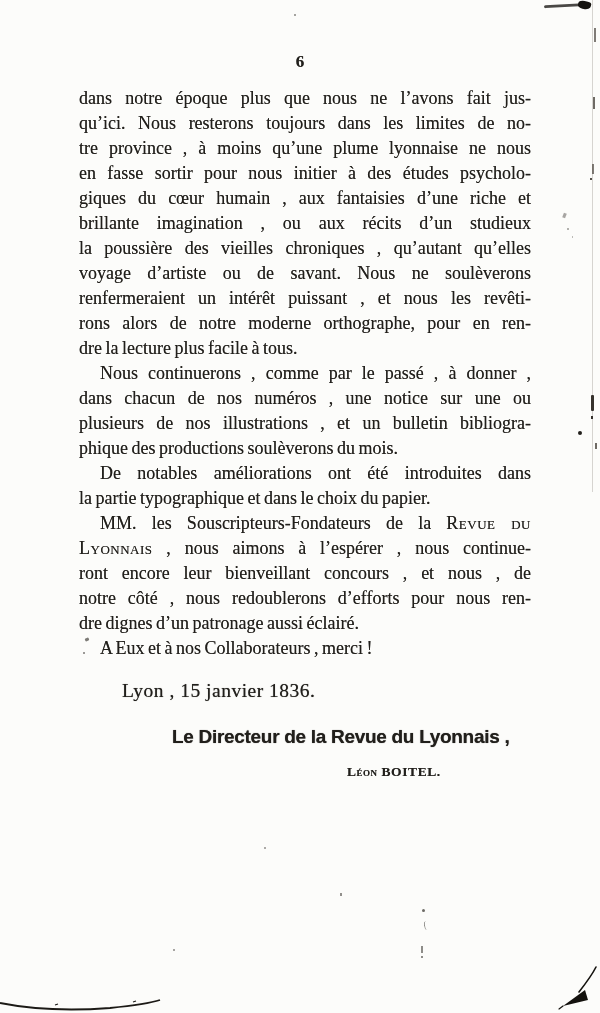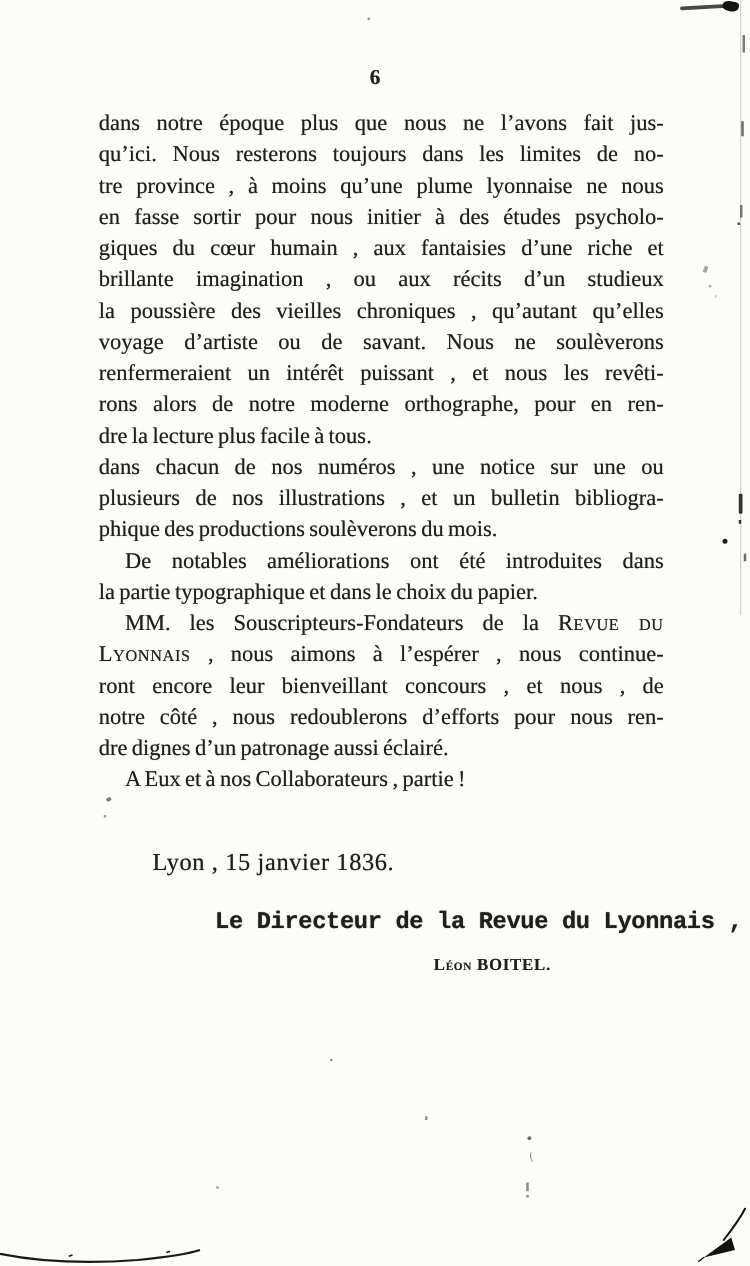--- a/index.html
+++ b/index.html
@@ -28,21 +28,21 @@
   .line.ind{text-indent:21px;}
   .sc{font-variant:small-caps;letter-spacing:.5px;}
   .dateline{
     position:absolute;top:680px;left:122px;
     font-size:19.5px;letter-spacing:.5px;
     text-shadow:0 0 .7px rgba(30,28,24,.75);
     text-align:center;
   }
   .sig-role{
     position:absolute;top:726px;left:172px;
-    font-family:Liberation Mono, monospace;
+    font-family:Liberation Sans, sans-serif;
     font-size:19px;font-weight:bold;letter-spacing:-.3px;
     text-shadow:0 0 .8px rgba(25,23,20,.8);
   }
   .sig-name{
     position:absolute;top:764px;left:347px;
     font-size:13.5px;font-weight:bold;letter-spacing:.6px;
     text-shadow:0 0 .5px rgba(25,23,20,.6);
   }
   
   .art{position:absolute;pointer-events:none;}
@@ -88,40 +88,41 @@
       <div class="line">giques du cœur humain , aux fantaisies d’une riche et</div>
       <div class="line">brillante imagination , ou aux récits d’un studieux</div>
       <div class="line">la poussière des vieilles chroniques , qu’autant qu’elles</div>
       <div class="line">voyage d’artiste ou de savant. Nous ne soulèverons</div>
       <div class="line">renfermeraient un intérêt puissant , et nous les revêti-</div>
       <div class="line">rons alors de notre moderne orthographe, pour en ren-</div>
       <div class="line last">dre la lecture plus facile à tous.</div>
     </div>
 
     <div>
+      <div class="line ind">Nous continuerons , comme par le passé , à donner ,</div>
       <div class="line">dans chacun de nos numéros , une notice sur une ou</div>
       <div class="line">plusieurs de nos illustrations , et un bulletin bibliogra-</div>
       <div class="line last">phique des productions soulèverons du mois.</div>
     </div>
 
     <div>
       <div class="line ind">De notables améliorations ont été introduites dans</div>
       <div class="line last">la partie typographique et dans le choix du papier.</div>
     </div>
 
     <div>
       <div class="line ind"><span>MM. les Souscripteurs-Fondateurs de la </span><span class="sc">Revue du</span></div>
       <div class="line"><span class="sc">Lyonnais</span><span> , nous aimons à l’espérer , nous continue-</span></div>
       <div class="line">ront encore leur bienveillant concours , et nous , de</div>
       <div class="line">notre côté , nous redoublerons d’efforts pour nous ren-</div>
       <div class="line last">dre dignes d’un patronage aussi éclairé.</div>
     </div>
 
     <div>
-      <div class="line ind last">A Eux et à nos Collaborateurs , partie !</div>
+      <div class="line ind last">A Eux et à nos Collaborateurs , merci !</div>
     </div>
 
   </div>
 
   <div class="dateline">Lyon , 15 janvier 1836.</div>
 
   <div class="sig-role">Le Directeur de la Revue du Lyonnais ,</div>
 
   <div class="sig-name"><span class="sc">Léon</span> <span>BOITEL.</span></div>
 

